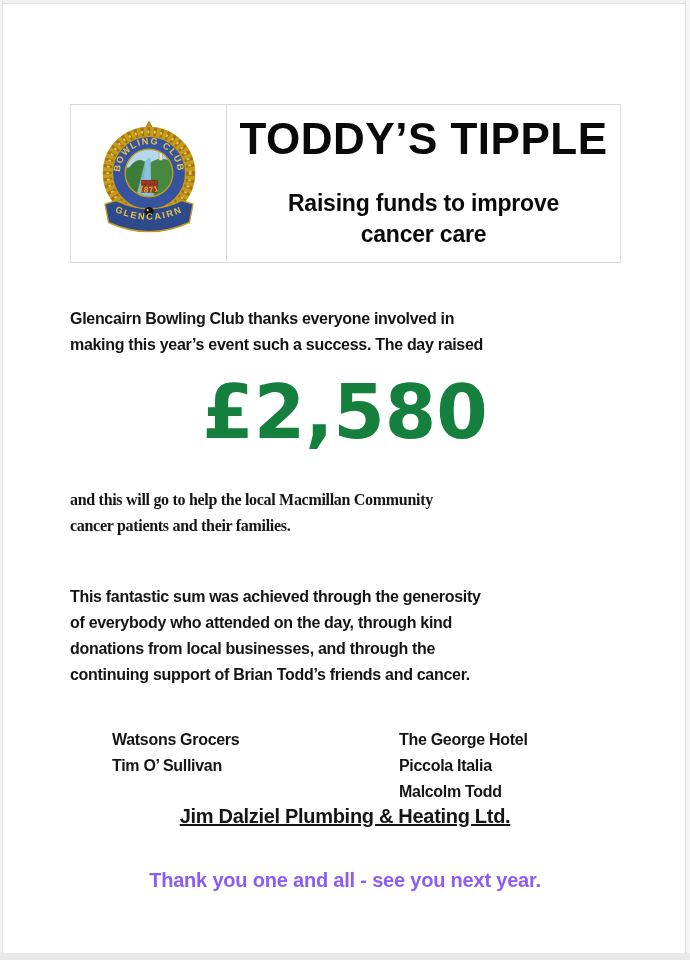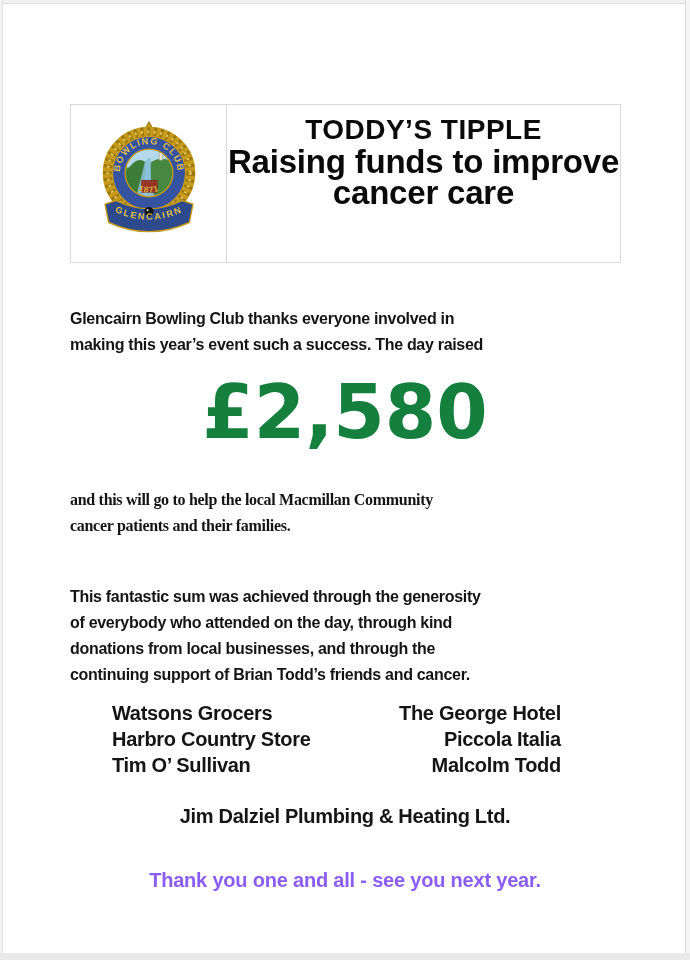--- a/index.html
+++ b/index.html
@@ -16,40 +16,40 @@
   .edge-bottom{left:0;bottom:0;width:690px;height:7px;background:#e9e9e9;}
 
   
   .header-box{
     position:absolute;left:70px;top:104px;width:549px;height:157px;
     border:1px solid #d9d9d9;background:#ffffff;display:flex;
   }
   .logo-cell{width:155px;height:100%;border-right:1px solid #d9d9d9;
     display:flex;align-items:center;justify-content:center;}
   .title-cell{flex:1;text-align:center;}
-  .title{margin-top:9px;font-size:28px;letter-spacing:.5px;color:#0a0a0a;}
-  .subtitle{font-size:33px;line-height:31px;letter-spacing:-0.2px;color:#0a0a0a;}
+  .title{margin-top:9px;font-size:44px;letter-spacing:.5px;color:#0a0a0a;}
+  .subtitle{margin-top:24px;font-size:23px;line-height:31px;letter-spacing:-0.2px;color:#0a0a0a;}
 
   .para{position:absolute;left:70px;width:560px;font-size:16px;line-height:26px;
     letter-spacing:-0.3px;white-space:nowrap;}
   .p1{top:306px;}
   .p2{top:487px;font-family:Liberation Serif, serif;}
   .p3{top:584px;}
 
   .amount{
     position:absolute;left:70px;top:368px;width:550px;text-align:center;
     font-family:"DejaVu Sans",sans-serif;font-weight:bold;font-size:74px;line-height:88px;
     letter-spacing:0px;
   }
 
-  .col{position:absolute;top:700px;font-size:20px;line-height:26px;letter-spacing:-0.3px;white-space:nowrap;}
+  .col{position:absolute;top:727px;font-size:16px;line-height:26px;letter-spacing:-0.3px;white-space:nowrap;}
   .col-left{left:112px;}
-  .col-right{left:399px;text-align:right;}
+  .col-right{left:399px;}
   .contrib-footer{position:absolute;left:70px;top:805px;width:550px;text-align:center;
-    font-size:20px;letter-spacing:-0.3px;white-space:nowrap;}
+    font-size:20px;letter-spacing:-0.3px;white-space:nowrap;text-decoration:underline;}
 
   .closing{position:absolute;left:70px;top:869px;width:550px;text-align:center;
     font-size:20px;letter-spacing:-0.2px;white-space:nowrap;}
 
   
   .crest-arc-text{font-family:"Liberation Sans",sans-serif;font-weight:bold;}
 </style>
 </head>
 <body>
 
@@ -134,21 +134,20 @@
 
   <div class="para p3">
       <div>This fantastic sum was achieved through the generosity</div>
       <div>of everybody who attended on the day, through kind</div>
       <div>donations from local businesses, and through the</div>
       <div>continuing support of Brian Todd’s friends and cancer.</div>
     </div>
 
   <div class="col col-left">
       <div>Watsons Grocers</div>
-      <div>Harbro Country Store</div>
       <div>Tim O’ Sullivan</div>
     </div>
   <div class="col col-right">
       <div>The George Hotel</div>
       <div>Piccola Italia</div>
       <div>Malcolm Todd</div>
     </div>
   <div class="contrib-footer">Jim Dalziel Plumbing &amp; Heating Ltd.</div>
 
   <div class="closing" style="color: #8b5cf6;">Thank you one and all - see you next year.</div>

